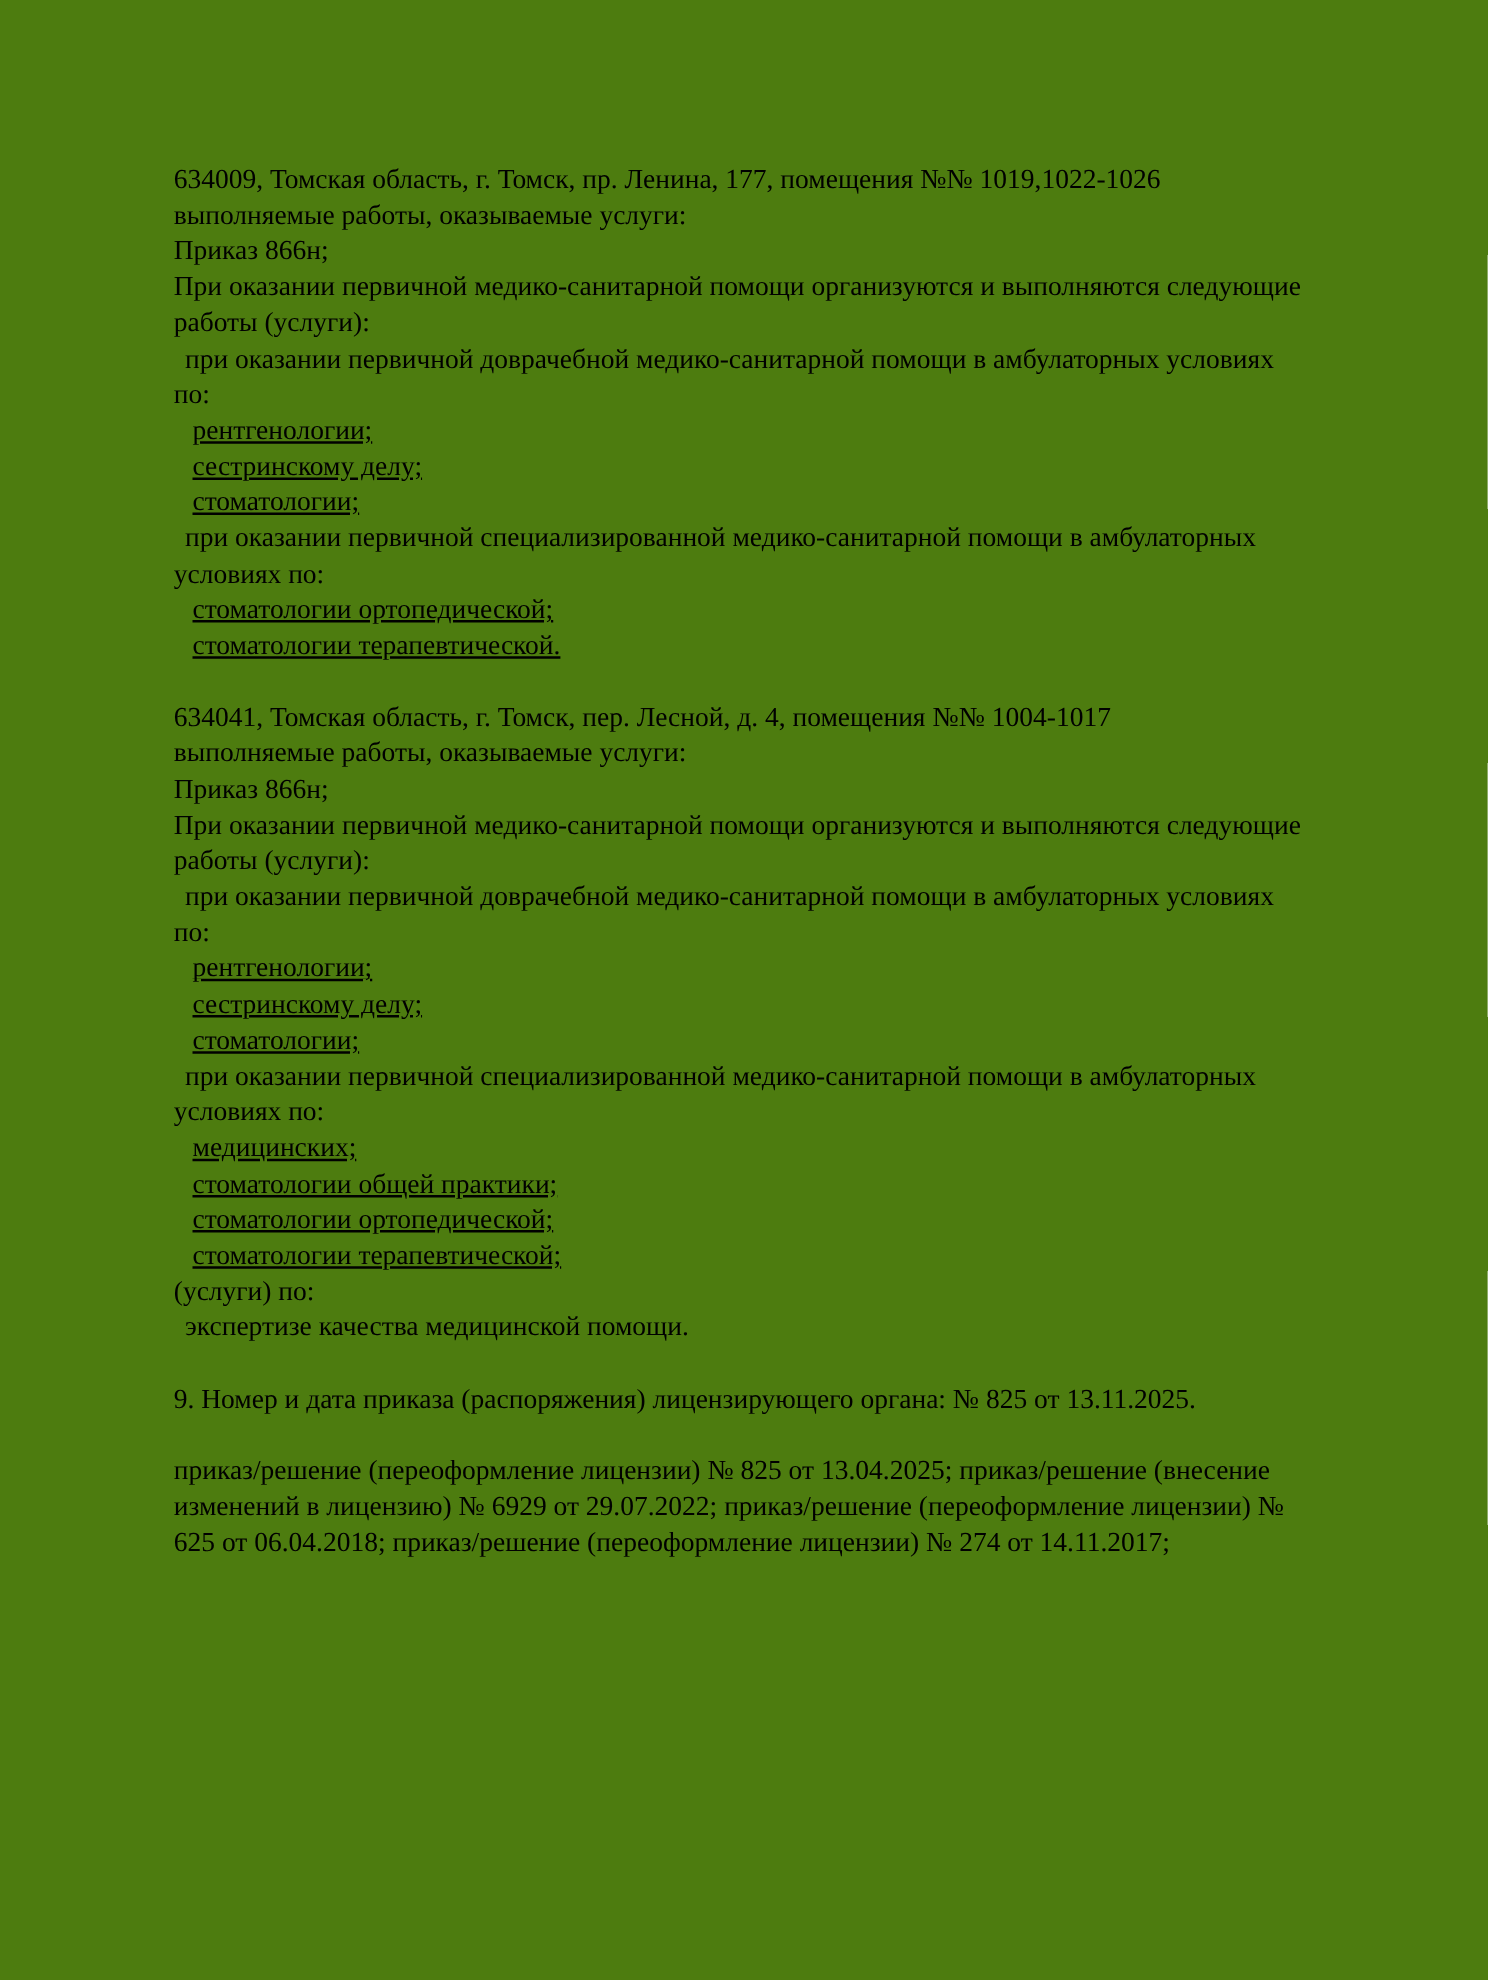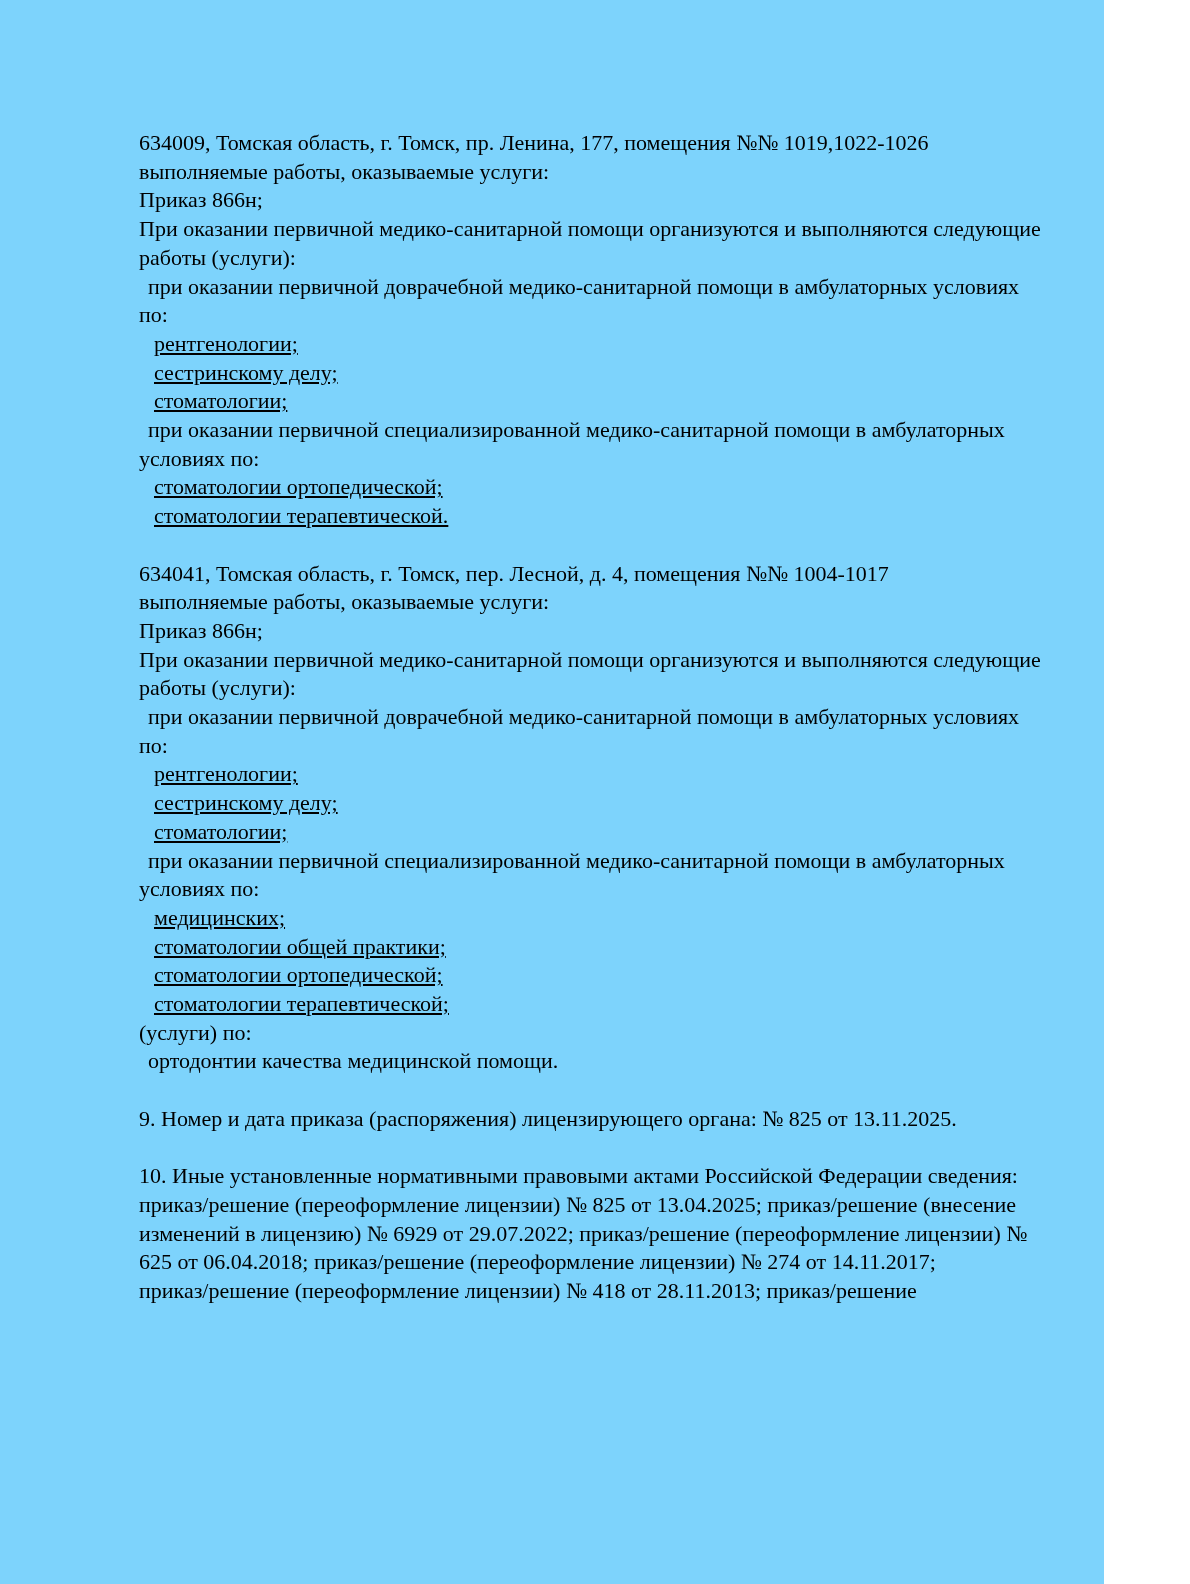--- a/index.html
+++ b/index.html
@@ -7,23 +7,23 @@
     padding: 0;
   }
   body {
     width: 1190px;
     height: 1584px;
     background: #ffffff;
     font-family: "Liberation Serif", "DejaVu Serif", serif;
   }
   .page {
     position: relative;
-    width: 1104px;
+    width: 1190px;
     height: 1584px;
-    background: #7dd3fc;
+    background: #4d7c0f;
     overflow: hidden;
   }
   .doc-text {
     position: absolute;
     top: 129px;
     left: 139px;
     right: 30px;
     color: #000000;
     font-size: 22px;
     line-height: 28.7px;
@@ -66,23 +66,21 @@
       <div class="line i2">рентгенологии;</div>
       <div class="line i2">сестринскому делу;</div>
       <div class="line i2">стоматологии;</div>
       <div class="line i1">при оказании первичной специализированной медико-санитарной помощи в амбулаторных</div>
       <div class="line">условиях по:</div>
       <div class="line i2">медицинских;</div>
       <div class="line i2">стоматологии общей практики;</div>
       <div class="line i2">стоматологии ортопедической;</div>
       <div class="line i2">стоматологии терапевтической;</div>
       <div class="line">(услуги) по:</div>
-      <div class="line i1">ортодонтии качества медицинской помощи.</div>
+      <div class="line i1">экспертизе качества медицинской помощи.</div>
       <div class="line"></div>
       <div class="line">9. Номер и дата приказа (распоряжения) лицензирующего органа: № 825 от 13.11.2025.</div>
       <div class="line"></div>
-      <div class="line">10. Иные установленные нормативными правовыми актами Российской Федерации сведения:</div>
       <div class="line">приказ/решение (переоформление лицензии) № 825 от 13.04.2025; приказ/решение (внесение</div>
       <div class="line">изменений в лицензию) № 6929 от 29.07.2022; приказ/решение (переоформление лицензии) №</div>
       <div class="line">625 от 06.04.2018; приказ/решение (переоформление лицензии) № 274 от 14.11.2017;</div>
-      <div class="line">приказ/решение (переоформление лицензии) № 418 от 28.11.2013; приказ/решение</div>
     </div>
 </div>
 
 </body></html>

